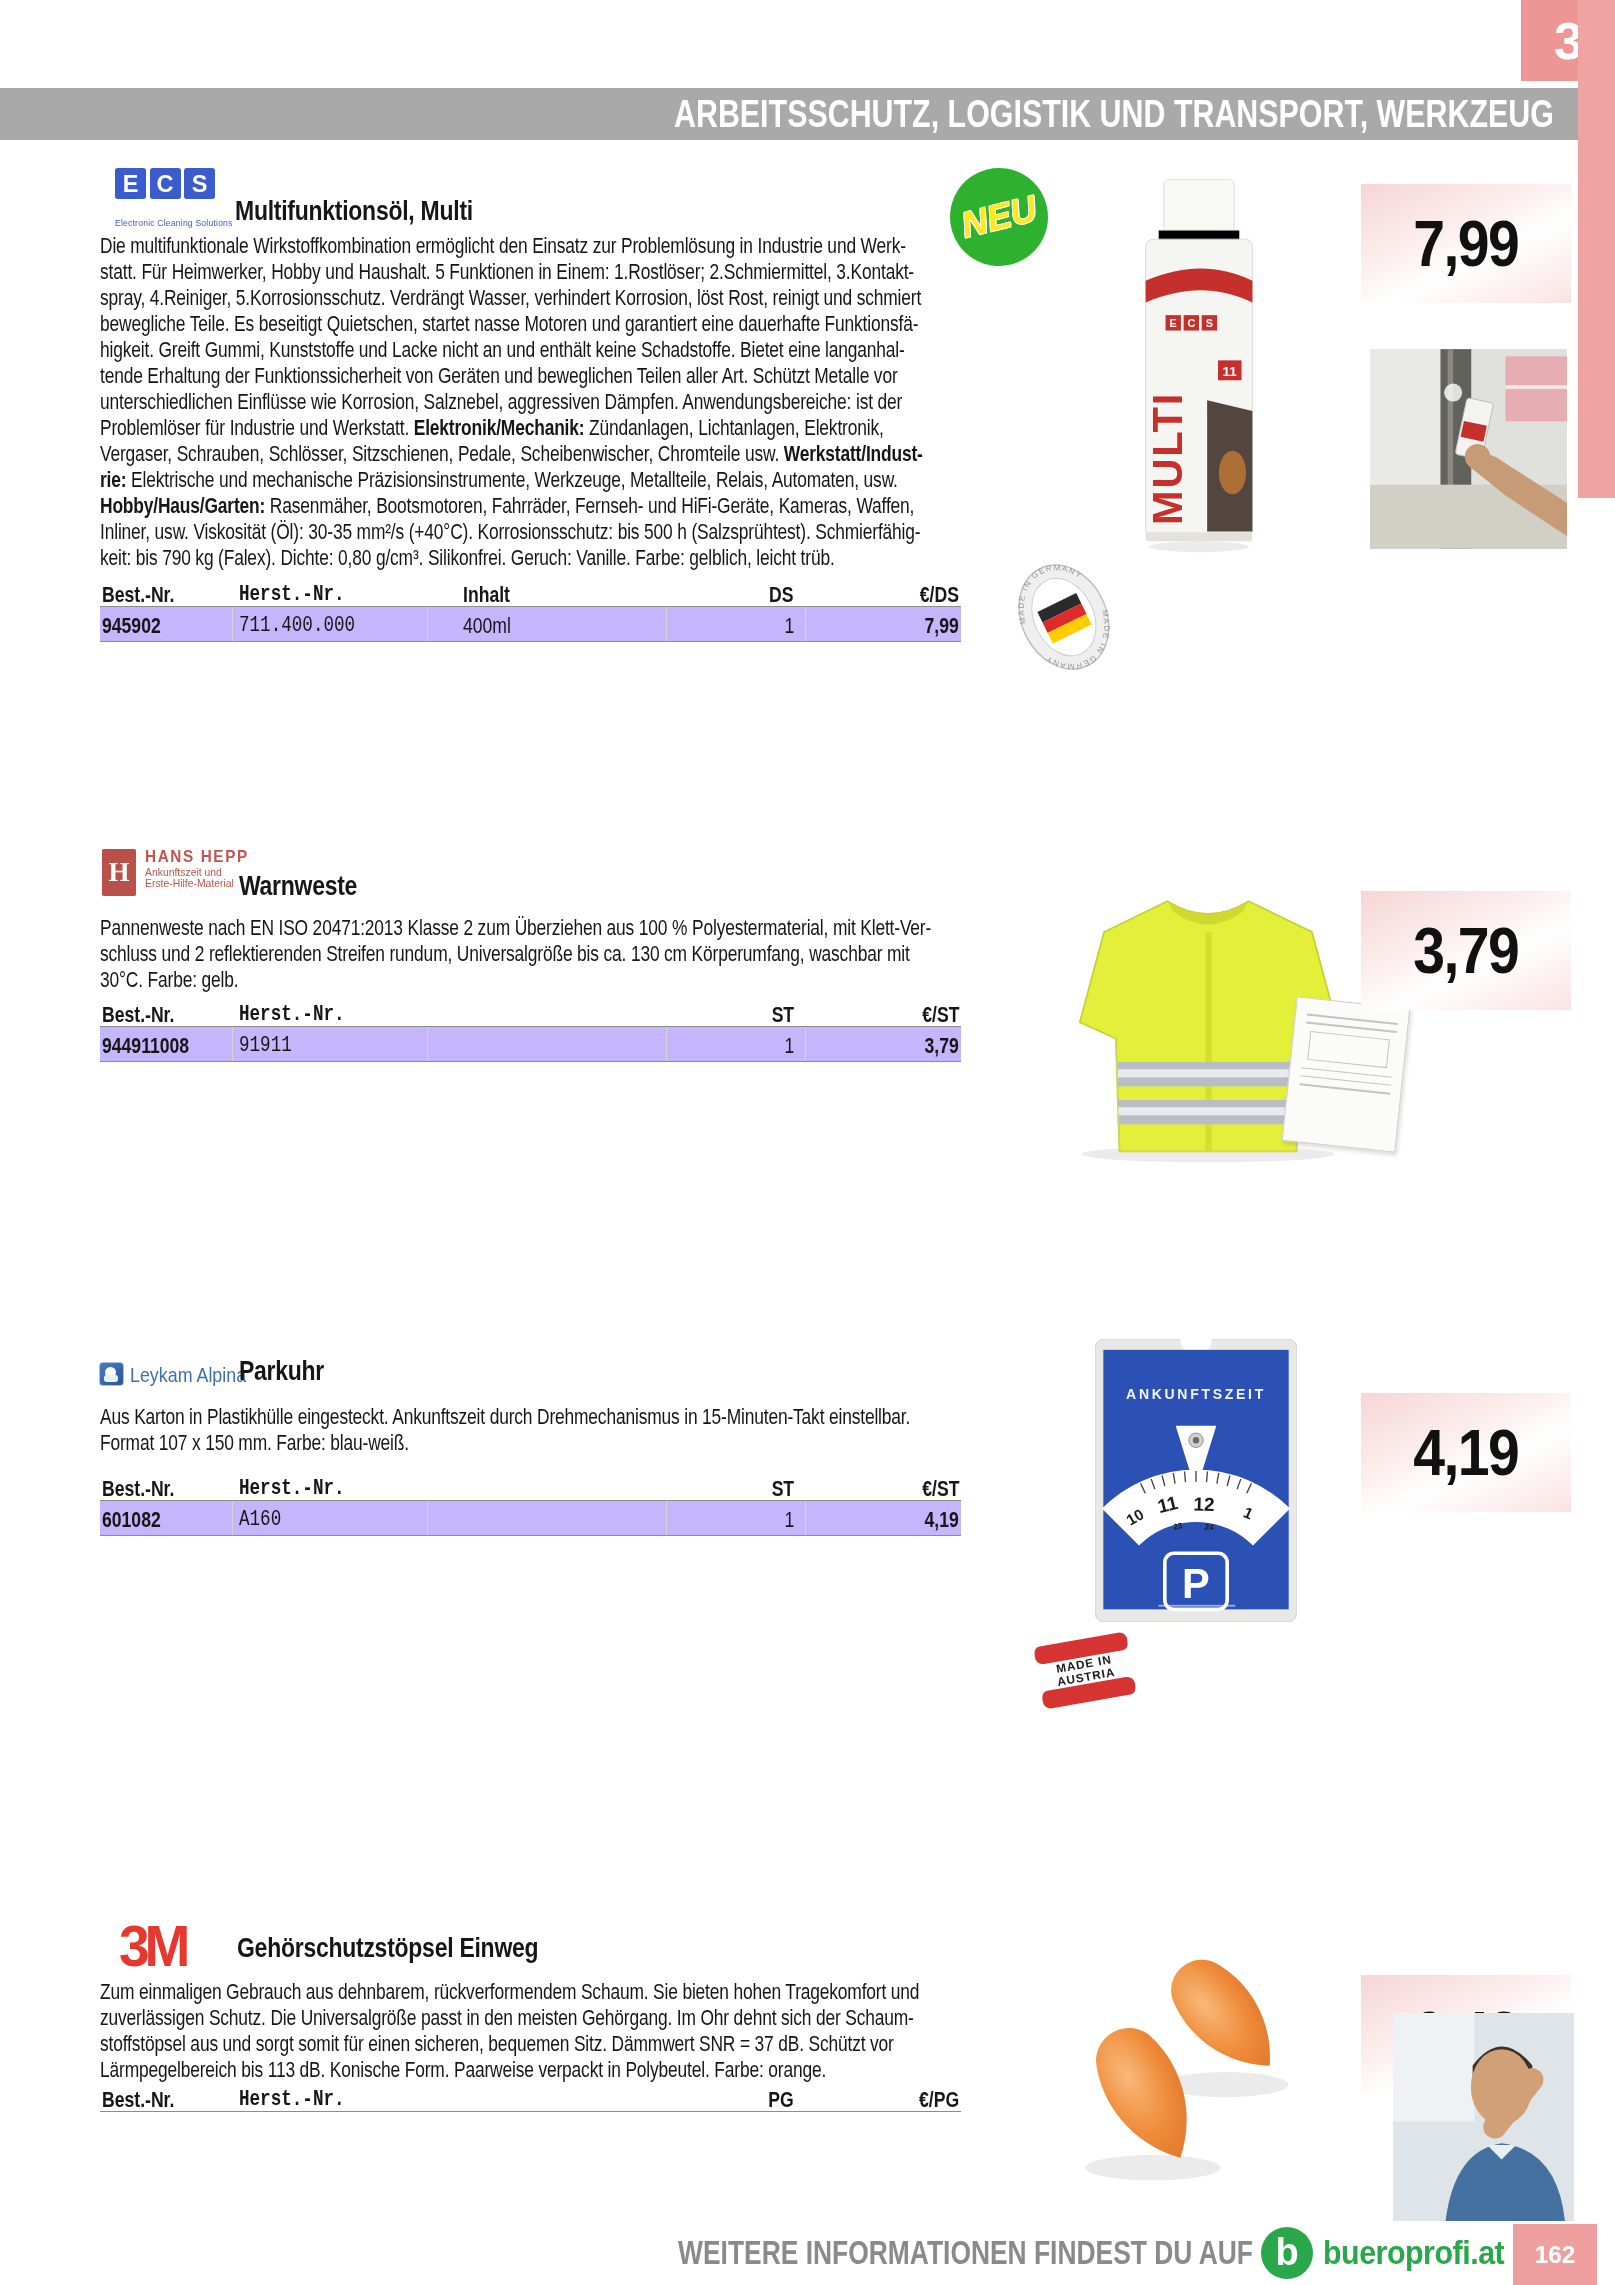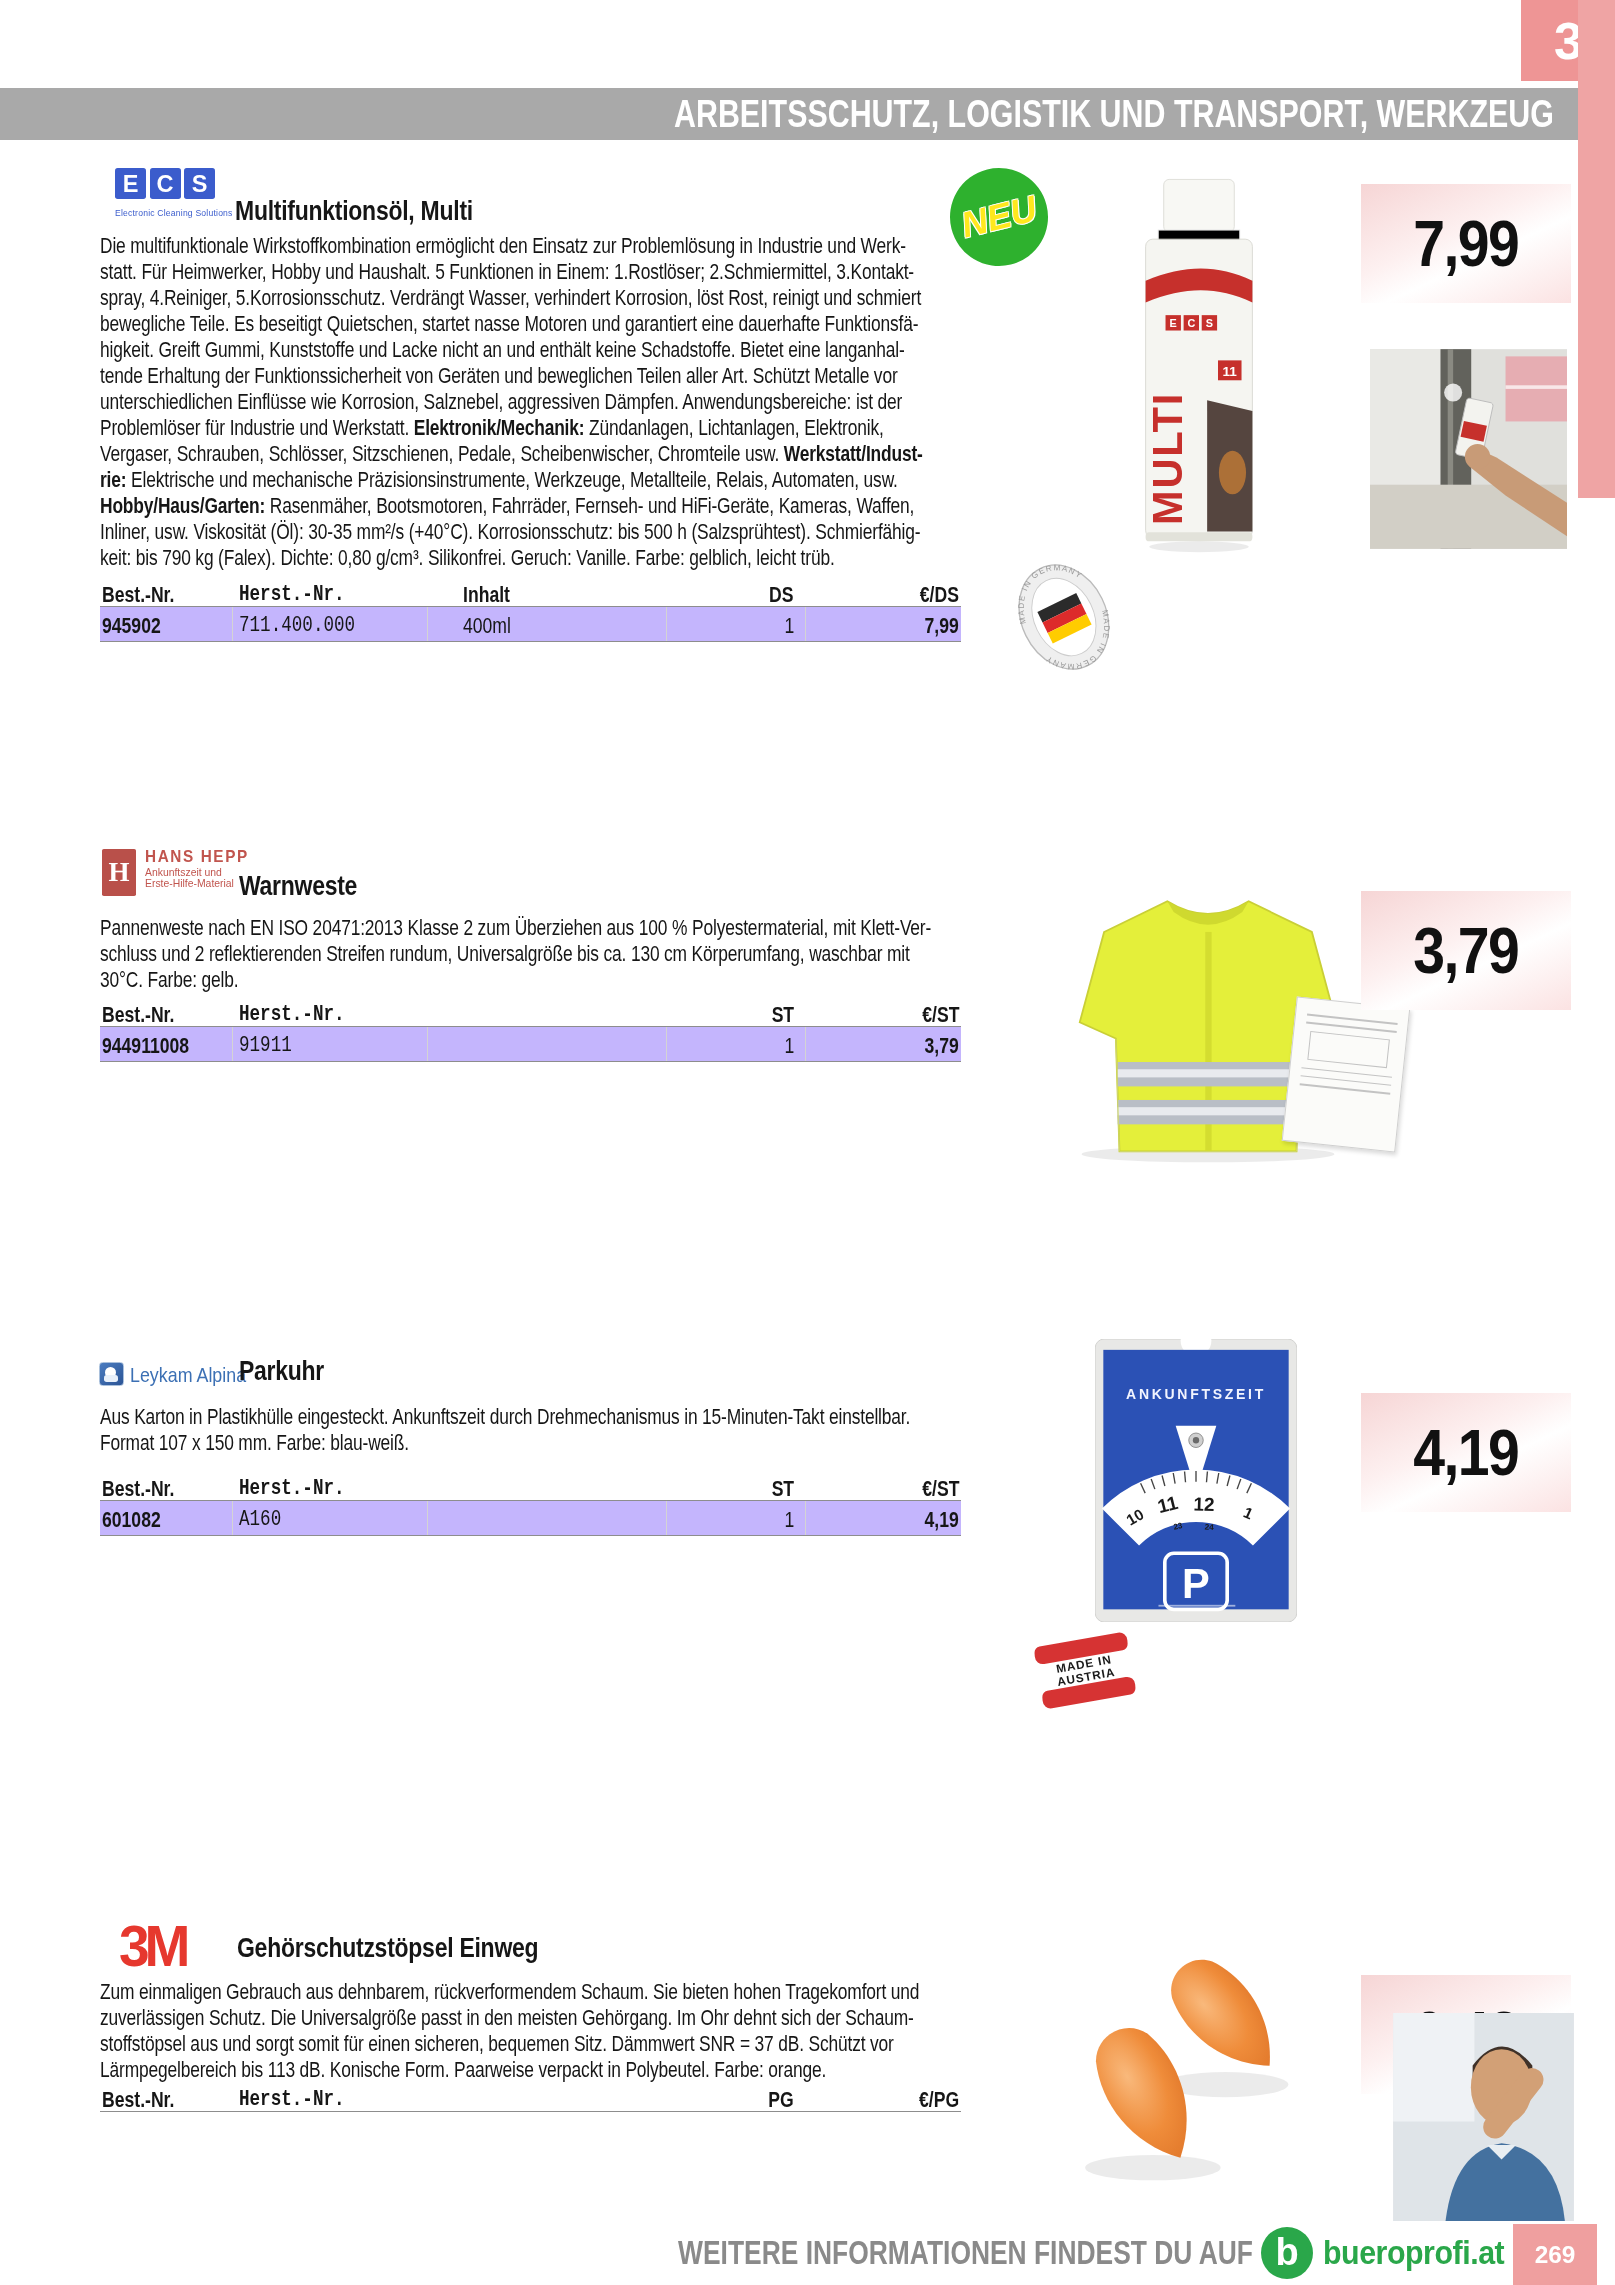--- a/index.html
+++ b/index.html
@@ -41,21 +41,21 @@
   
   .pricebox{position:absolute;left:1361px;width:210px;height:119px;
             background:linear-gradient(155deg,#f6d5d5 0%,#fdf0f0 42%,#ffffff 60%,#fbe2e2 100%);
             display:flex;align-items:center;justify-content:center;}
   .price{font-size:65px;font-weight:bold;letter-spacing:-1.8px;transform:scaleX(0.88);color:#111;}
 
   
   .ecs{position:absolute;left:115px;top:168px;width:109px;}
   .ecs .sq{display:inline-block;width:31px;height:31px;background:#3b5ccc;border-radius:2.7px;color:#fff;
            font-size:23.5px;font-weight:bold;text-align:center;line-height:32px;margin-right:3.6px;}
-  .ecs .cap{font-size:8.6px;color:#3b5ccc;margin-top:9px;white-space:nowrap;letter-spacing:0.2px;}
+  .ecs .cap{font-size:8.6px;color:#3b5ccc;margin-top:19px;white-space:nowrap;letter-spacing:0.2px;}
   .hepp{position:absolute;left:102px;top:845px;}
   .hepp .sq{position:absolute;left:0;top:3.6px;width:34px;height:47px;background:#b9504a;border-radius:1.8px;
             color:#fff;text-align:center;line-height:47px;font-size:27px;font-weight:bold;font-family:"Liberation Serif",serif;}
   .hepp .nm{position:absolute;left:43px;top:1.8px;font-size:17px;font-weight:bold;color:#c1554e;
             letter-spacing:1.8px;white-space:nowrap;transform:scaleX(0.9);transform-origin:left top;}
   .hepp .cp{position:absolute;left:43px;top:22px;font-size:10.4px;line-height:11.3px;color:#c1554e;white-space:nowrap;}
   .leykam{position:absolute;left:99px;top:1360px;height:27px;}
   .leykam .ic{position:absolute;left:0;top:1.8px;width:22.6px;height:22.6px;border-radius:3.6px;
               background:linear-gradient(140deg,#4a7cc0,#2c5596);border:0.9px solid #a9c0dc;}
   .leykam .ic:before{content:"";position:absolute;left:5.4px;top:4.5px;width:11px;height:11px;border-radius:50%;background:#fff;}
@@ -392,16 +392,16 @@
     <path d="M88,58 Q120,16 154,58 L154,84 Q120,52 88,84 Z" fill="#3f3128"></path>
     <ellipse cx="120" cy="82" rx="34" ry="42" fill="#d2a076"></ellipse>
     <rect x="142" y="58" width="26" height="92" rx="13" transform="rotate(38 150 70)" fill="#d2a076"></rect>
     <path d="M58,230 Q68,152 120,144 Q182,152 190,230 Z" fill="#44719f"></path>
     <path d="M104,146 L120,162 L136,146 Z" fill="#e8eef2"></path>
   </svg>
 
   <div class="footer-info">WEITERE INFORMATIONEN FINDEST DU AUF</div>
   <div class="bcircle">b</div>
   <div class="bsite">bueroprofi.at</div>
-  <div class="pagebox">269</div>
+  <div class="pagebox">162</div>
 
 </div>
 
 
 </body></html>

